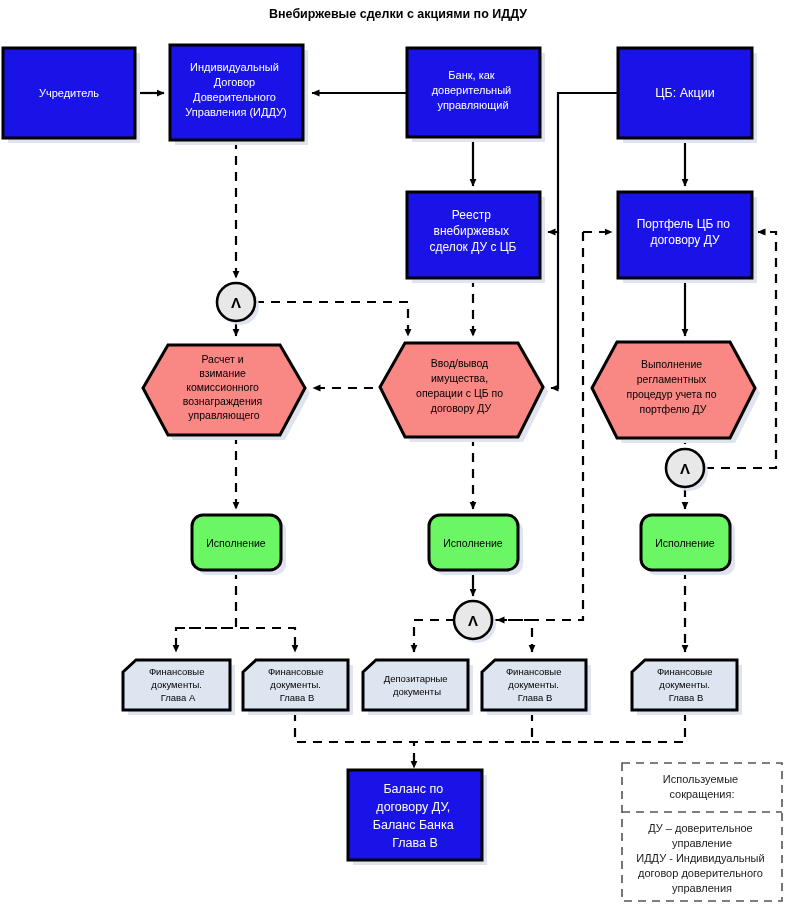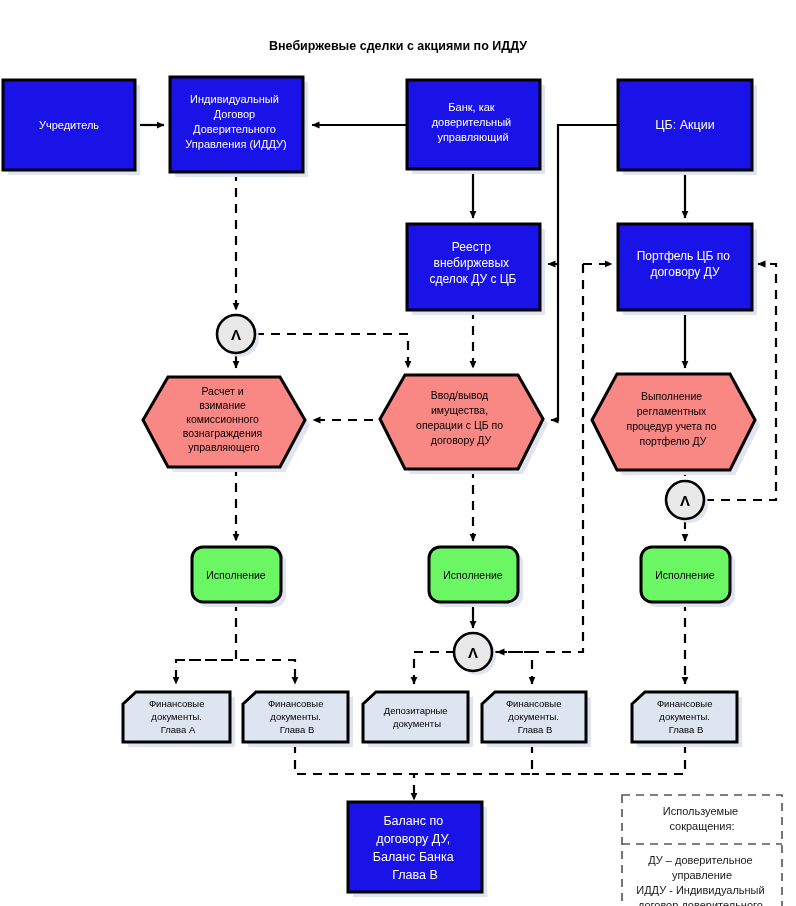--- a/index.html
+++ b/index.html
@@ -1,17 +1,17 @@
 <!DOCTYPE html>
 <html><head>
 <meta charset="utf-8">
 <style>
   html,body{margin:0;padding:0;background:#ffffff;}
   body{width:796px;height:906px;font-family:"Liberation Sans",sans-serif;overflow:hidden;}
-  #stage{position:relative;width:796px;height:646px;margin-top:32px;}
+  #stage{position:relative;width:796px;height:646px;}
   svg{display:block;}
   .ttl{font-weight:bold;font-size:12.5px;fill:#000;}
   .blue-txt{fill:#ffffff;font-size:11px;}
   .dark-txt{fill:#000000;font-size:10.5px;}
   .leg-txt{fill:#1a1a1a;font-size:11px;}
   .gate-txt{fill:#000;font-size:15px;font-weight:bold;}
 </style>
 </head>
 <body>
 

